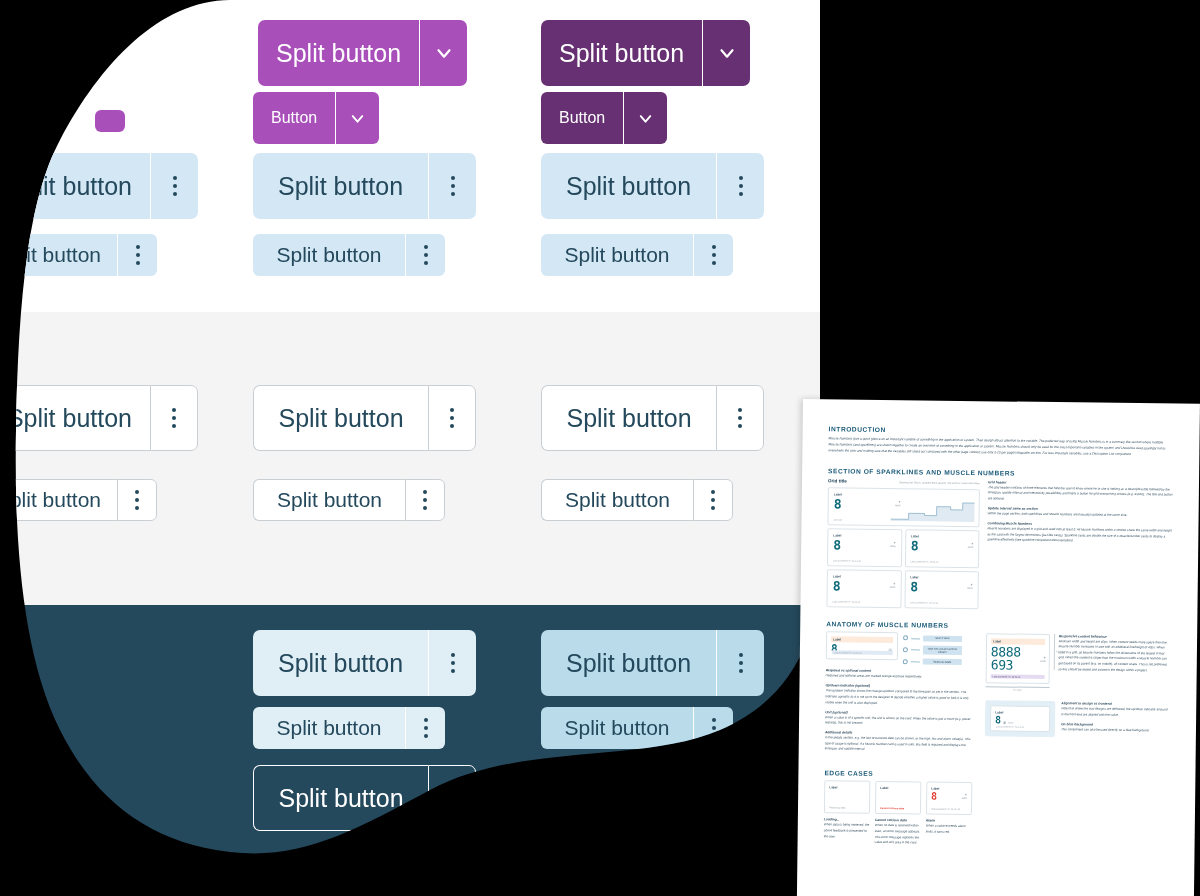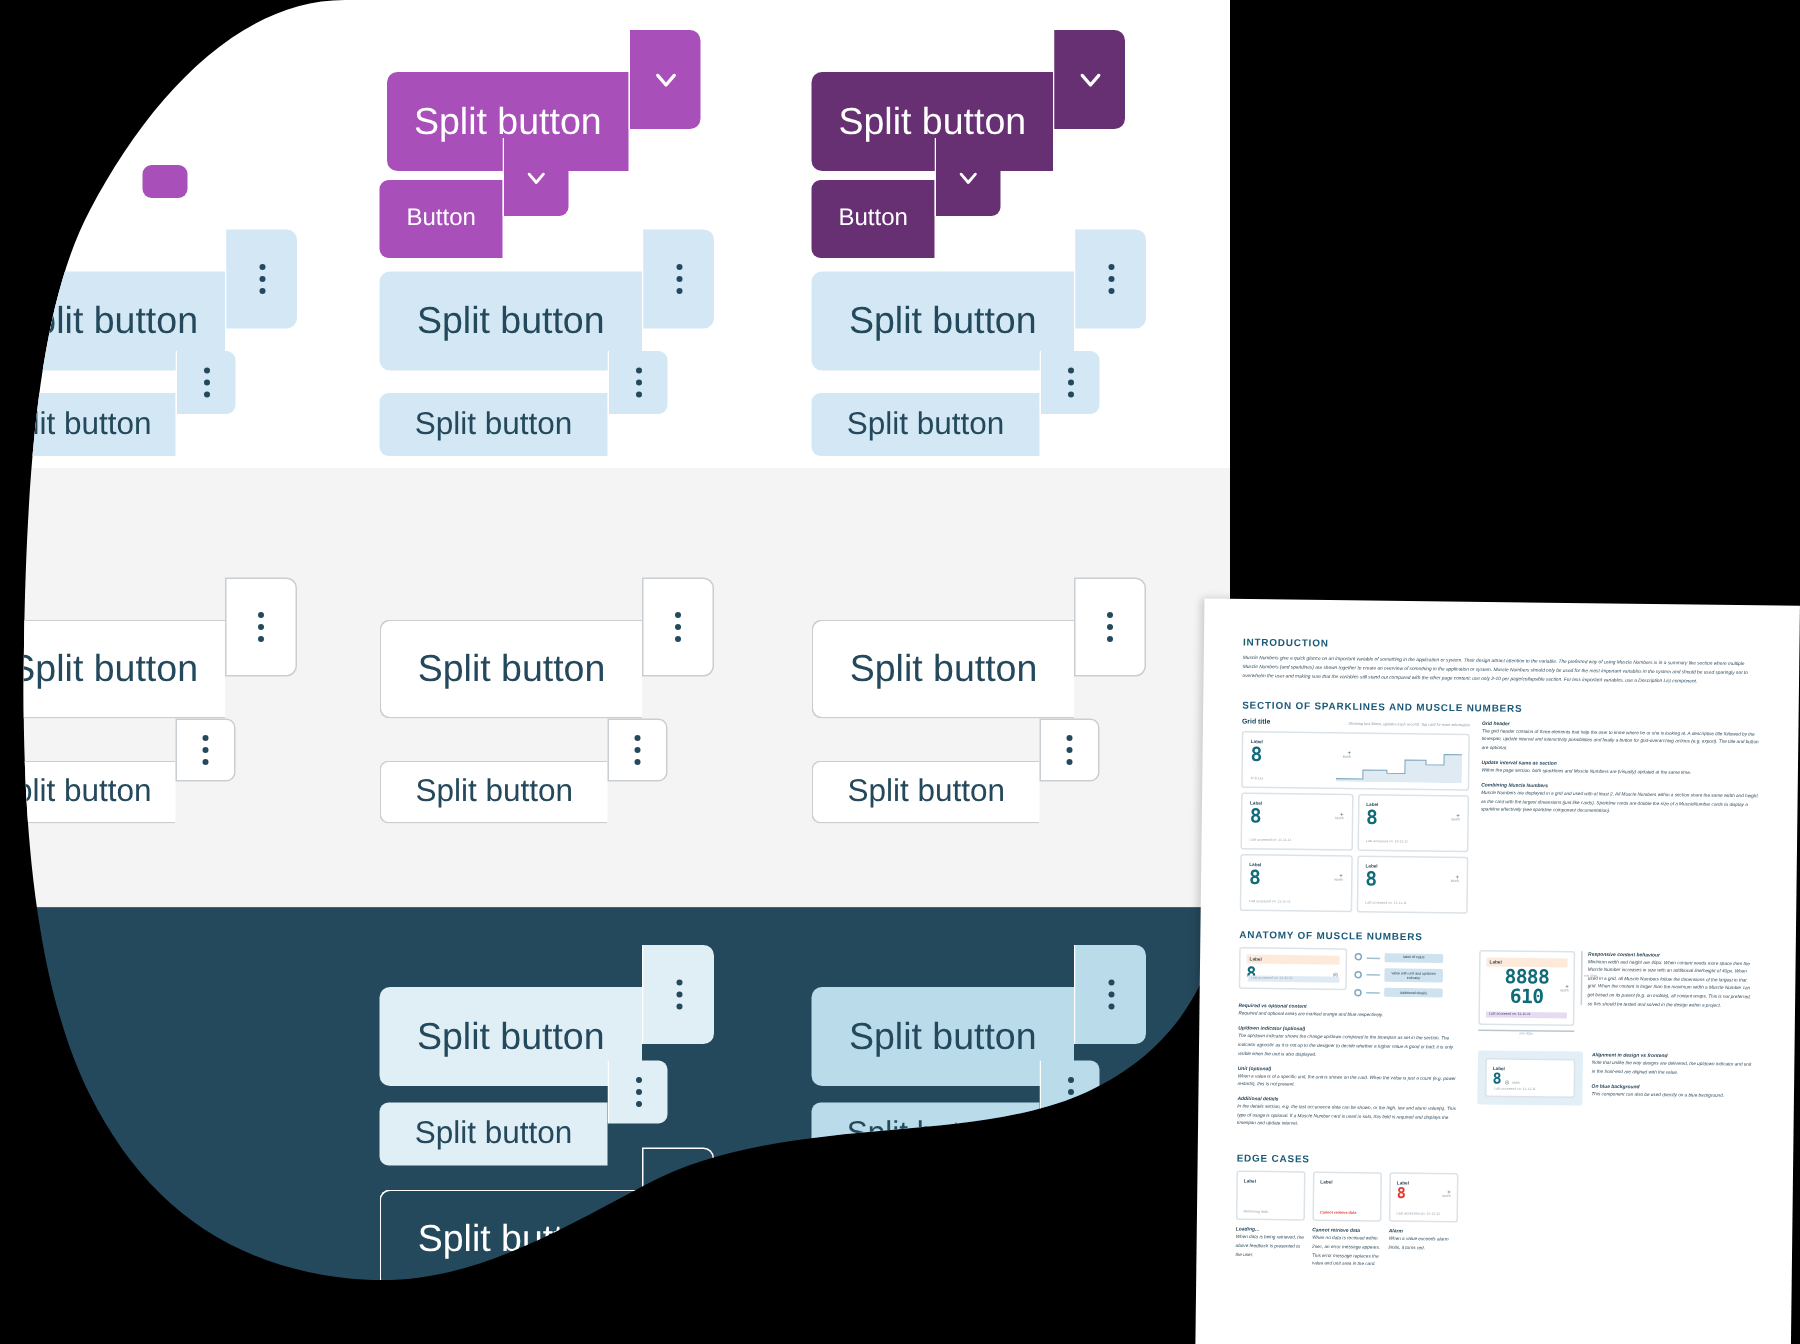--- a/index.html
+++ b/index.html
@@ -13,21 +13,21 @@
     overflow:hidden;}
   .band{position:absolute;left:0;width:820px;}
   .band-white{top:0;height:312px;background:#ffffff;}
   .band-grey{top:312px;height:293px;background:#f4f4f4;}
   .band-teal{top:605px;height:291px;background:#25495c;}
 
   
   .btn-group{position:absolute;display:flex;align-items:stretch;}
   .btn-main,.btn-side{display:flex;align-items:center;justify-content:center;
     box-sizing:border-box;white-space:nowrap;}
-  .btn-main{padding:0 18px;margin-top:28px;}
+  .btn-main{padding:0 18px;}
   .btn-side{width:48px;}
 
   
   .sz-lg .btn-main{height:66px;font-size:25px;border-radius:7px 0 0 7px;}
   .sz-lg .btn-side{height:66px;border-radius:0 7px 7px 0;}
   .sz-md .btn-main{height:52px;font-size:16px;border-radius:6px 0 0 6px;}
   .sz-md .btn-side{height:52px;width:44px;border-radius:0 6px 6px 0;}
   .sz-sm .btn-main{height:42px;font-size:21px;border-radius:6px 0 0 6px;padding:0 16px;}
   .sz-sm .btn-side{height:42px;width:40px;border-radius:0 6px 6px 0;}
 
@@ -91,22 +91,22 @@
   .hl-orange{background:#fdeadb;}
   .hl-blue{background:#dfeaf5;}
   .hl-purple{background:#e6dcf2;}
   .callouts{display:flex;flex-direction:column;gap:4px;padding-top:3px;}
   .callout{display:flex;align-items:center;gap:3px;}
   .callout .dot{width:3px;height:3px;border-radius:50%;border:0.6px solid #7fa8c0;}
   .callout .line{width:9px;height:0.6px;background:#9fc0d2;}
   .callout .pill{background:#cfe2ef;color:#1f3d52;font-size:2.4px;padding:1.6px 3px;border-radius:1px;width:33px;text-align:center;}
 
   .resp-card{width:64px;border:0.6px solid #dbe3e8;border-radius:2px;padding:4px;box-sizing:border-box;position:relative;}
-  .big-num{color:#0f6b7a;font-size:13px;font-weight:bold;line-height:1.05;
-           font-family:"DejaVu Sans Mono",monospace;letter-spacing:-.4px;text-align:center;}
+  .big-num{color:#0f6b7a;font-size:13px;font-weight:normal;line-height:1.05;
+           font-family:"DejaVu Sans Mono",monospace;letter-spacing:-.4px;}
   .dim-bar{margin-top:3px;border-top:0.6px solid #b9c6cf;position:relative;height:6px;}
   .dim-bar span{position:absolute;left:50%;transform:translateX(-50%);top:1px;color:#9aa6ae;font-size:2.2px;}
   .vrule{width:0.6px;background:#c5d0d8;align-self:stretch;position:relative;}
   .vrule span{position:absolute;left:2px;top:45%;color:#9aa6ae;font-size:2.2px;white-space:nowrap;}
 
   .blue-bg-card{background:#e2eff7;padding:5px;border-radius:2px;width:60px;}
   .inner-card{background:#fff;border:0.6px solid #dbe3e8;border-radius:2px;padding:4px;position:relative;height:26px;box-sizing:border-box;}
 
   .edge-cards{display:flex;gap:5px;}
   .edge-card{width:46px;height:33px;border:0.6px solid #dbe3e8;border-radius:2px;
@@ -488,21 +488,21 @@
             <div class="doc-note">In the details section, e.g. the last occurrence date can be shown, or the high, low and alarm value(s). This type of usage is optional. If a Muscle Number card is used in solo, this field is required and displays the timespan and update interval.</div>
           </div>
         </div>
 
         <div class="col-r">
           <div style="display:flex;gap:4px;align-items:flex-start;">
             <div>
               <div class="resp-card">
                 <div class="card-lbl hl-orange" style="padding:1px 2px;">Label</div>
                 <div class="big-num">8888</div>
-                <div class="big-num">610</div>
+                <div class="big-num">693</div>
                 <div class="card-unit" style="top:20px;right:3px;">
                   <div class="u-arrow">+</div>
                   <div class="u-txt">kbit/h</div>
                 </div>
                 <div class="hl-purple" style="font-size:2.3px;color:#4a3a6b;padding:1px 2px;margin-top:2px;">Last accessed on: 11-11-11</div>
               </div>
               <div class="dim-bar">
                 <span>min 40px</span>
               </div>
             </div>

